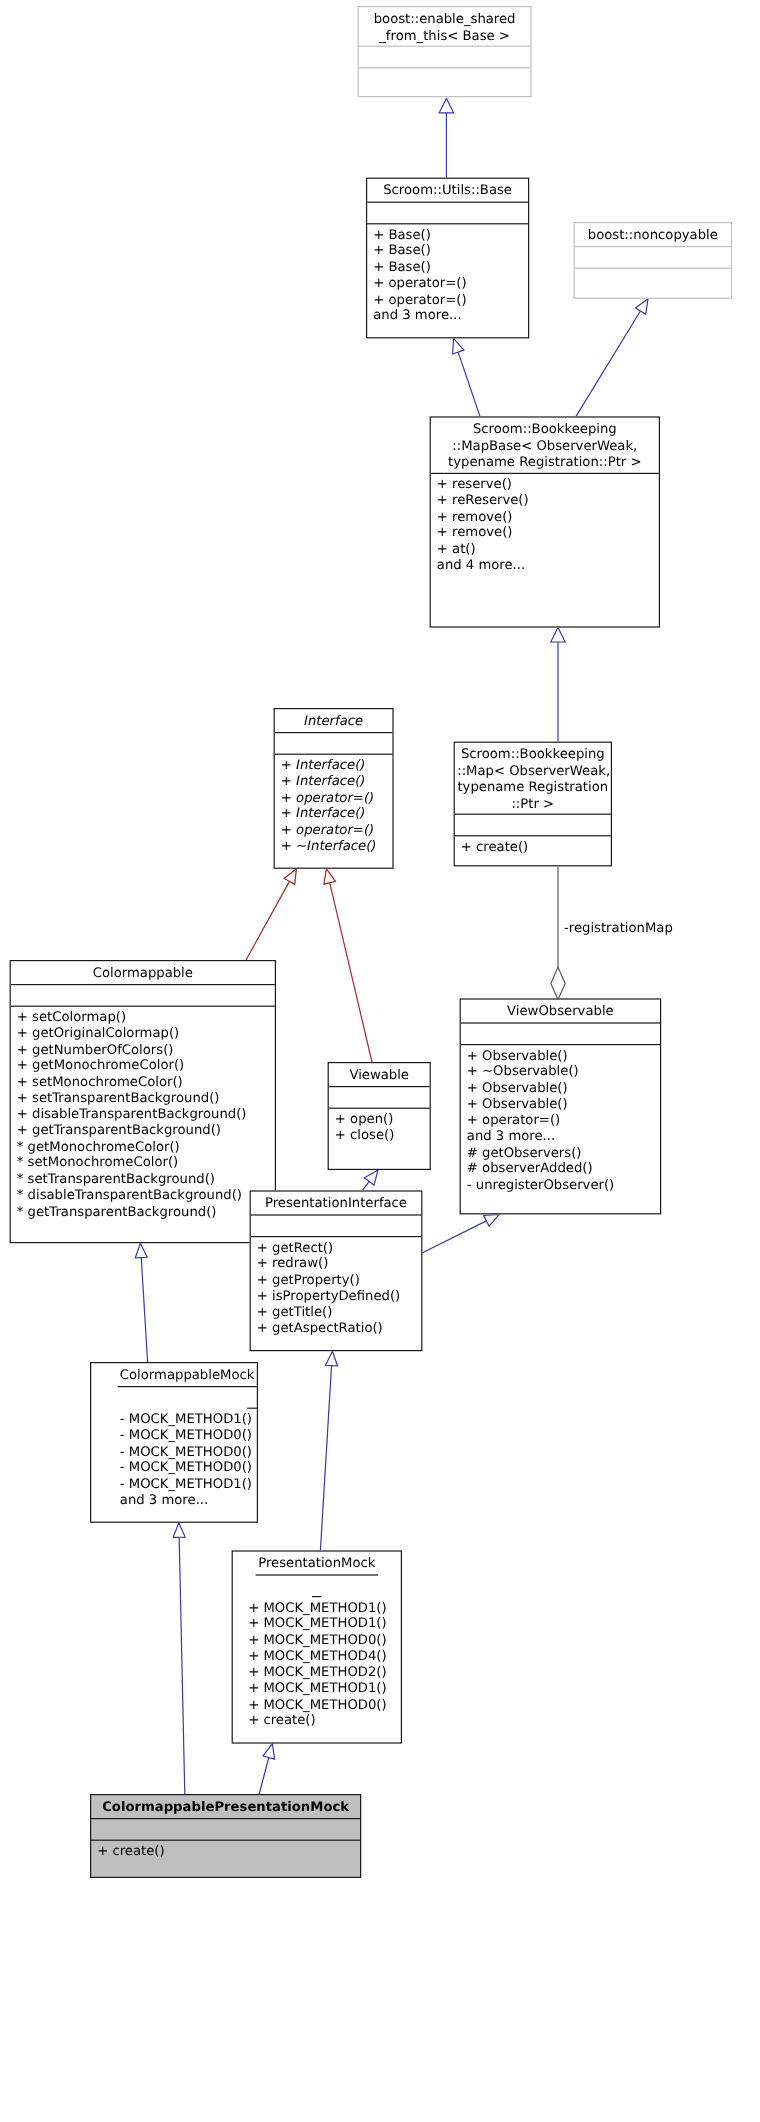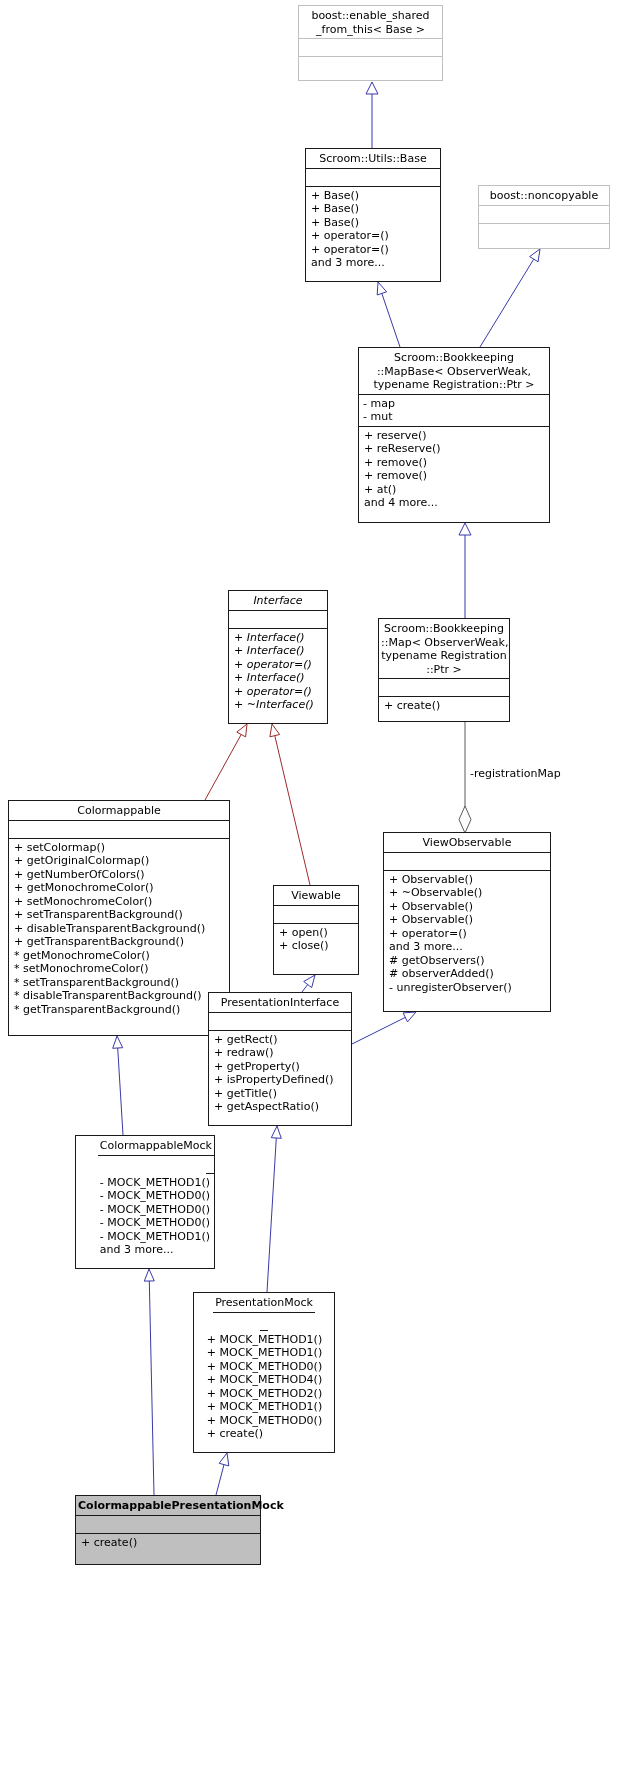--- a/index.html
+++ b/index.html
@@ -108,24 +108,20 @@
         </div>
         <div class="attrs"></div>
         <div class="methods"></div>
       </div>
       <div class="cls" style="left: 358px; top: 347px; width: 192px; height: 176px;">
         <div class="title">
           <div class="row">Scroom::Bookkeeping</div>
           <div class="row">::MapBase&lt; ObserverWeak,</div>
           <div class="row">typename Registration::Ptr &gt;</div>
         </div>
-        <div class="attrs">
-          <div class="row">- map</div>
-          <div class="row">- mut</div>
-        </div>
         <div class="methods">
           <div class="row">+ reserve()</div>
           <div class="row">+ reReserve()</div>
           <div class="row">+ remove()</div>
           <div class="row">+ remove()</div>
           <div class="row">+ at()</div>
           <div class="row">and 4 more...</div>
         </div>
       </div>
       <div class="cls" style="left: 228px; top: 590px; width: 100px; height: 134px; font-style: italic;">
@@ -239,21 +235,21 @@
           <div class="row">+ MOCK_METHOD1()</div>
           <div class="row">+ MOCK_METHOD1()</div>
           <div class="row">+ MOCK_METHOD0()</div>
           <div class="row">+ MOCK_METHOD4()</div>
           <div class="row">+ MOCK_METHOD2()</div>
           <div class="row">+ MOCK_METHOD1()</div>
           <div class="row">+ MOCK_METHOD0()</div>
           <div class="row">+ create()</div>
         </div>
       </div>
-      <div class="cls highlight" style="left: 75px; top: 1495px; width: 186px; height: 70px;">
+      <div class="cls highlight" style="left: 75px; top: 1495px; width: 226px; height: 70px;">
         <div class="title">
           <div class="row">ColormappablePresentationMock</div>
         </div>
         <div class="attrs"></div>
         <div class="methods">
           <div class="row">+ create()</div>
         </div>
       </div>
     </div>
 </div>

